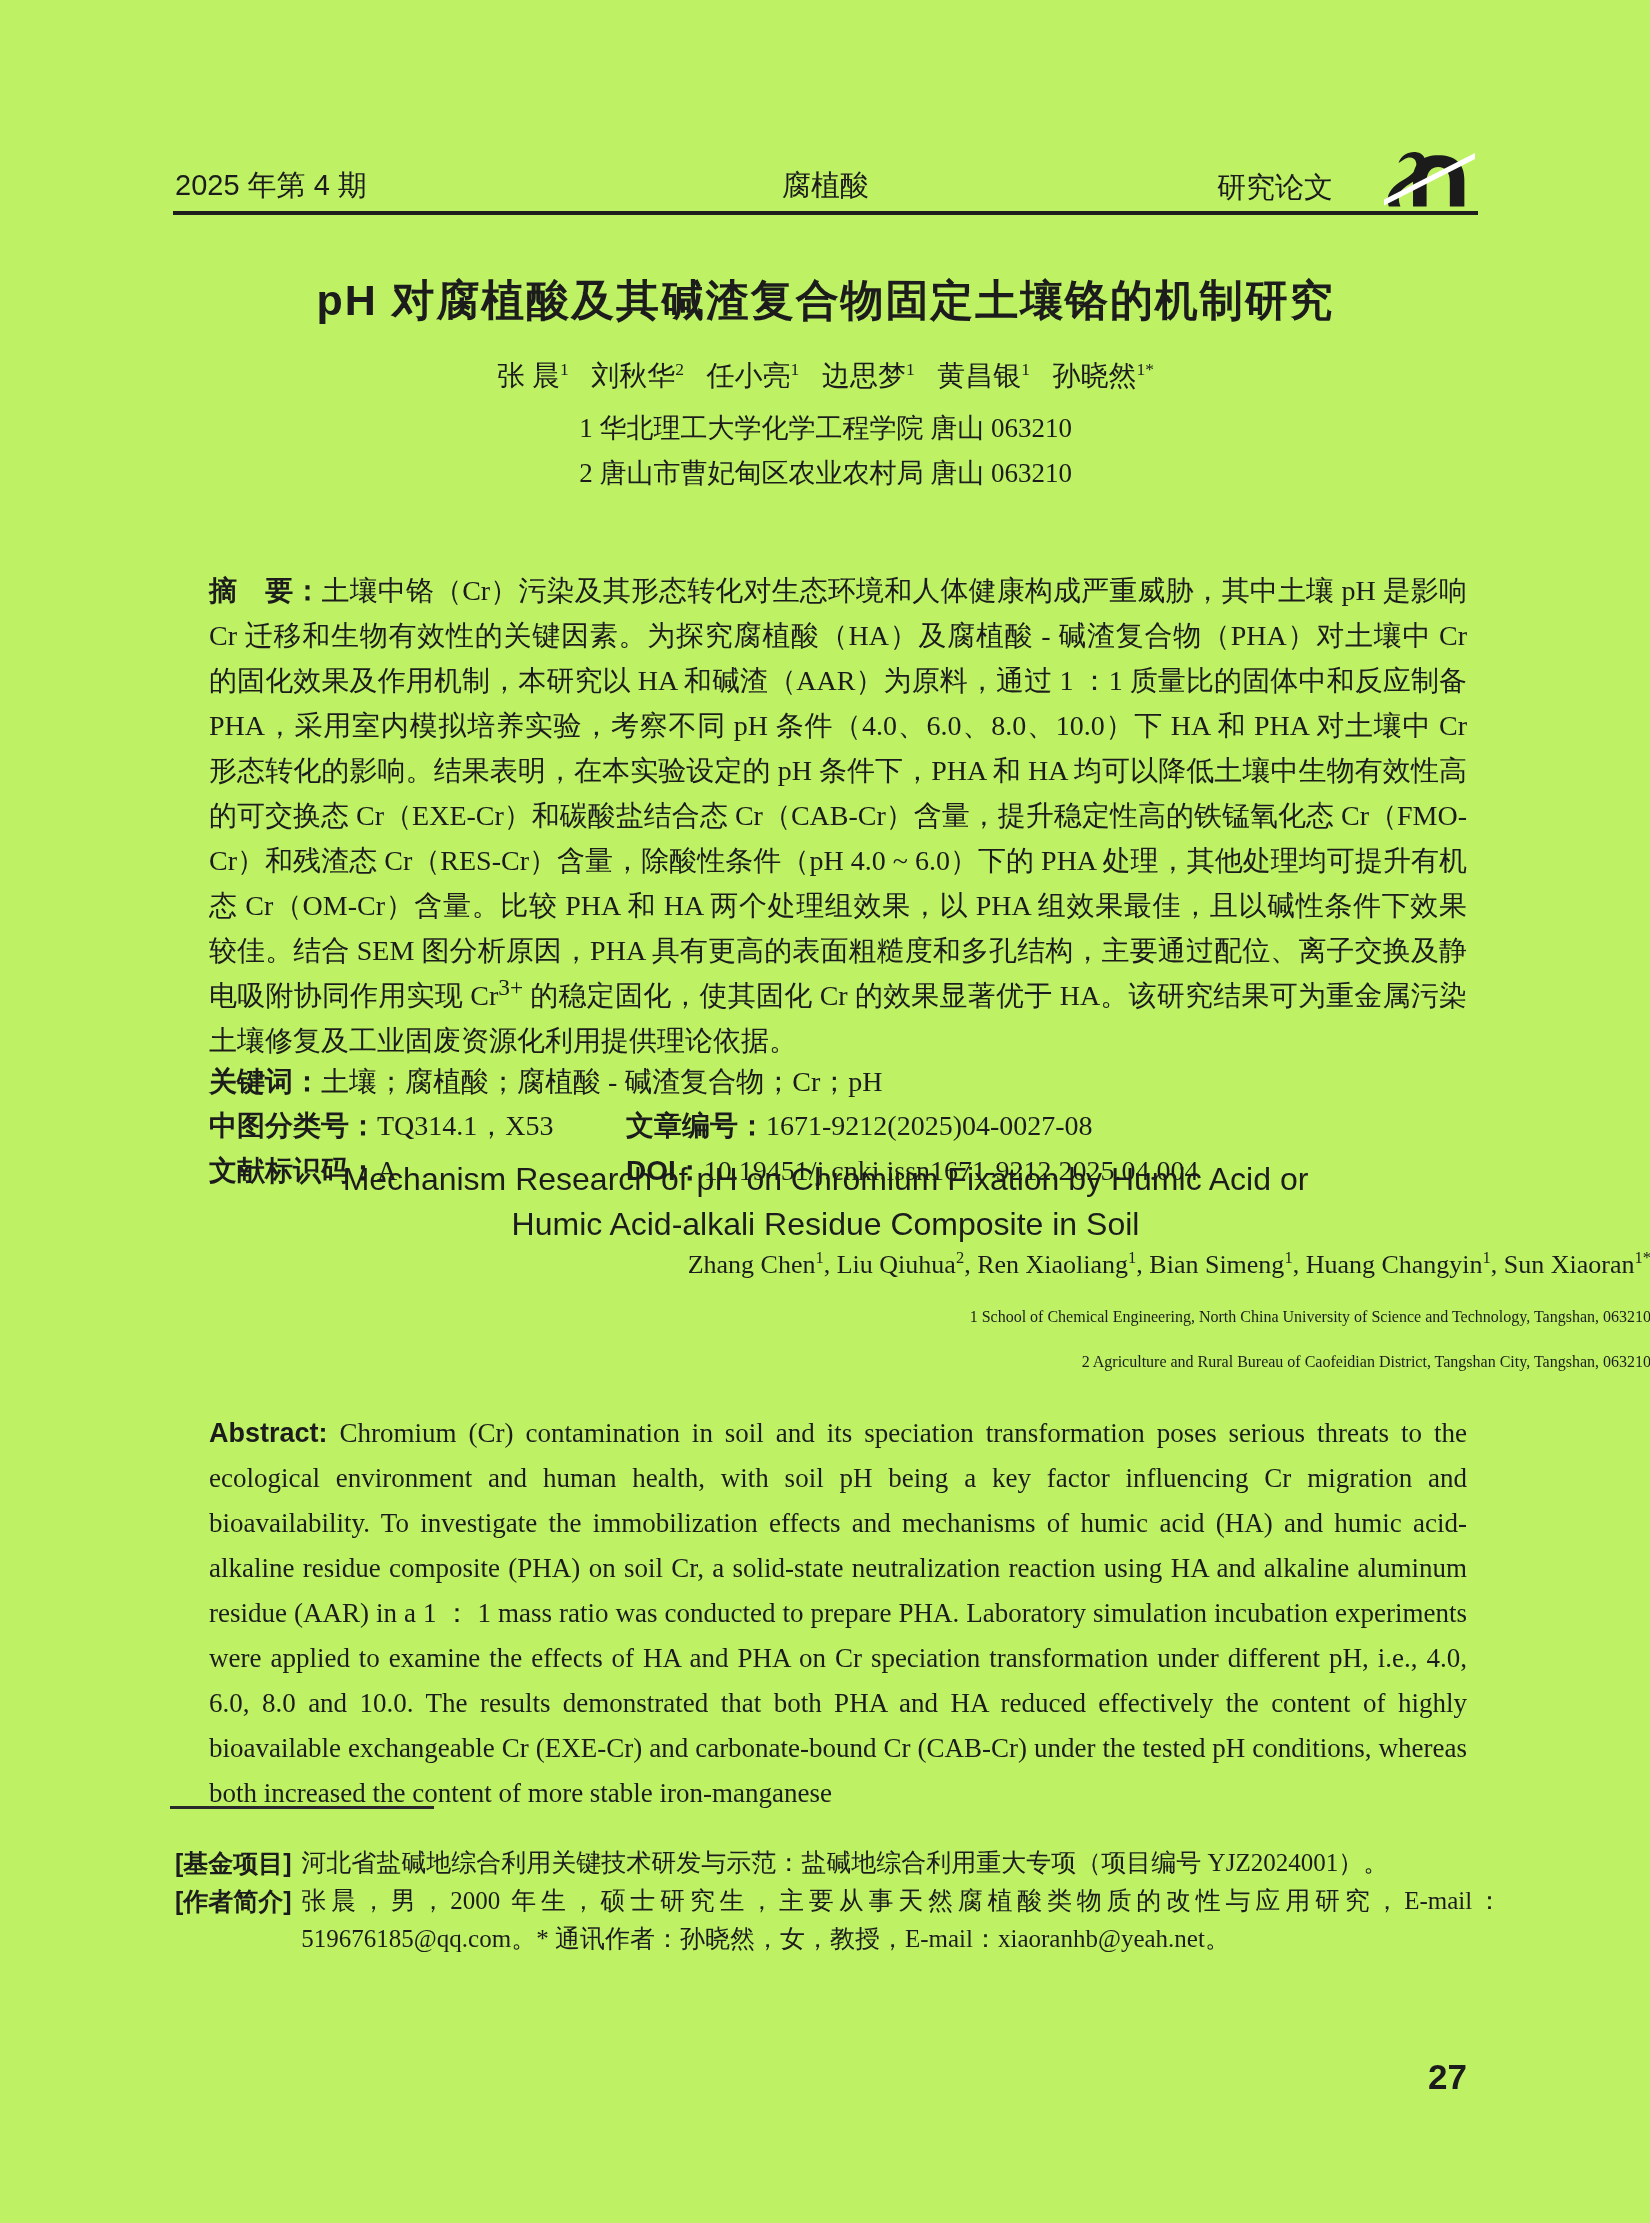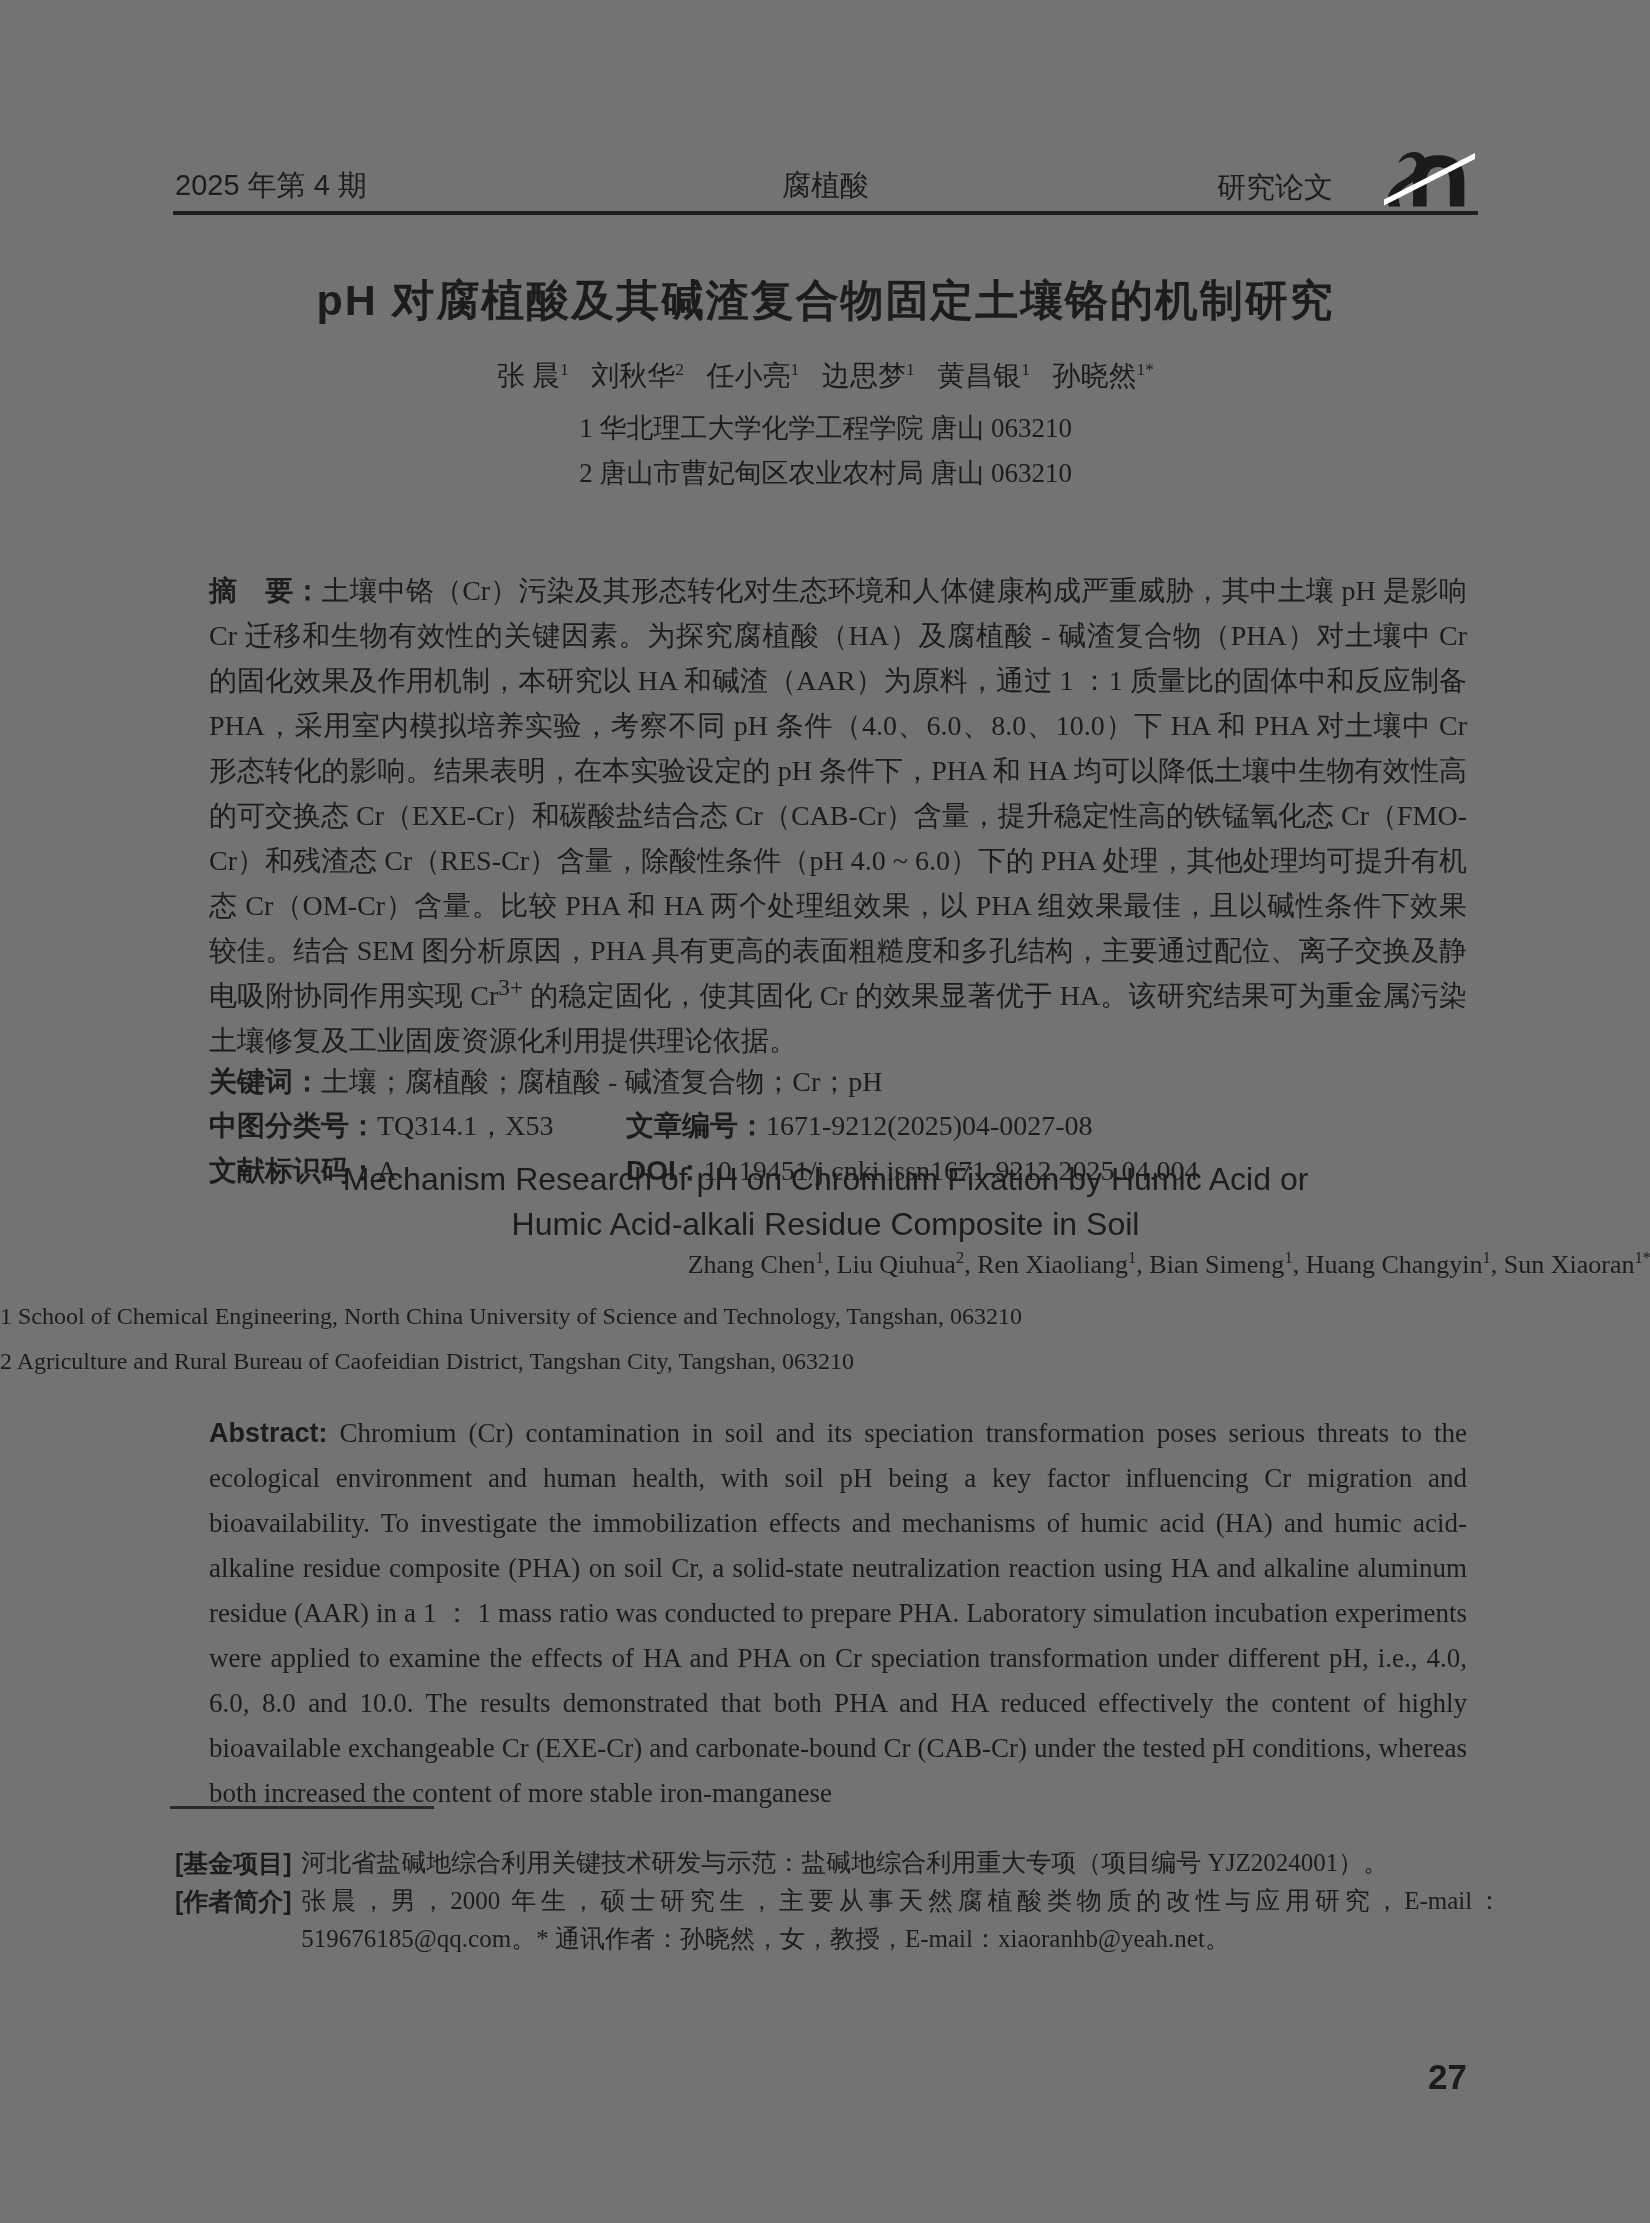--- a/index.html
+++ b/index.html
@@ -1,20 +1,20 @@
 <!DOCTYPE html>
 <html><head>
 <meta charset="utf-8">
 <style>
   html,body{margin:0;padding:0;background:#9a9a9a;}
   .page{
     position:relative;
     width:1651px;height:2223px;
     margin:0 auto;
-    background:#737373;
+    background:#bef264;
     color:#1c1c1c;
     font-family:"Liberation Serif","DejaVu Serif",serif;
     overflow:hidden;
   }
   .sans{font-family:"Liberation Sans","DejaVu Sans",sans-serif;}
   .abs{position:absolute;}
   
   .hdr-left{left:175px;top:166px;font-size:29px;}
   .hdr-center{left:0;right:0;top:166px;text-align:center;font-size:29px;}
   .hdr-right{right:318px;top:168px;font-size:29px;}
@@ -30,21 +30,21 @@
   .abstract-cn{left:209px;width:1258px;top:540px;font-size:28px;line-height:45px;text-align:justify;}
   .lbl{font-family:"Liberation Sans","DejaVu Sans",sans-serif;font-weight:700;}
   .kw-line{left:209px;width:1258px;top:1031px;font-size:28px;line-height:45px;}
   .meta-row{left:209px;width:1258px;font-size:28px;line-height:45px;}
   .meta1{top:1075px;} .meta2{top:1120px;}
   .meta-col1{display:inline-block;width:417px;}
   
   .title-en{left:0;right:0;top:1157px;text-align:center;font-size:32px;line-height:45px;}
   .authors-en{left:0;right:0;top:1250px;text-align:right;font-size:26px;}
   .authors-en sup{font-size:16.5px;}
-  .affils-en{left:0;right:0;top:1294px;text-align:left;font-size:24px;line-height:45px;}
+  .affils-en{left:0;right:0;top:1294px;text-align:right;font-size:16px;line-height:45px;}
   .abstract-en{left:209px;width:1258px;top:1384px;font-size:27px;line-height:45px;text-align:justify;}
   
   .fn-rule{left:170px;top:1806px;width:264px;height:2.9px;background:#2a2a2a;}
   .footnotes{left:175px;width:1327px;top:1844px;font-size:25px;line-height:38px;}
   .fn{display:flex;align-items:flex-start;}
   .fn-label{font-family:"Liberation Sans","DejaVu Sans",sans-serif;font-weight:700;white-space:nowrap;margin-right:9.7px;}
   .fn-text{flex:1;text-align:justify;}
   .page-num{left:1428px;top:2057px;font-size:35px;font-weight:700;}
   sup{line-height:0;}
 </style>

